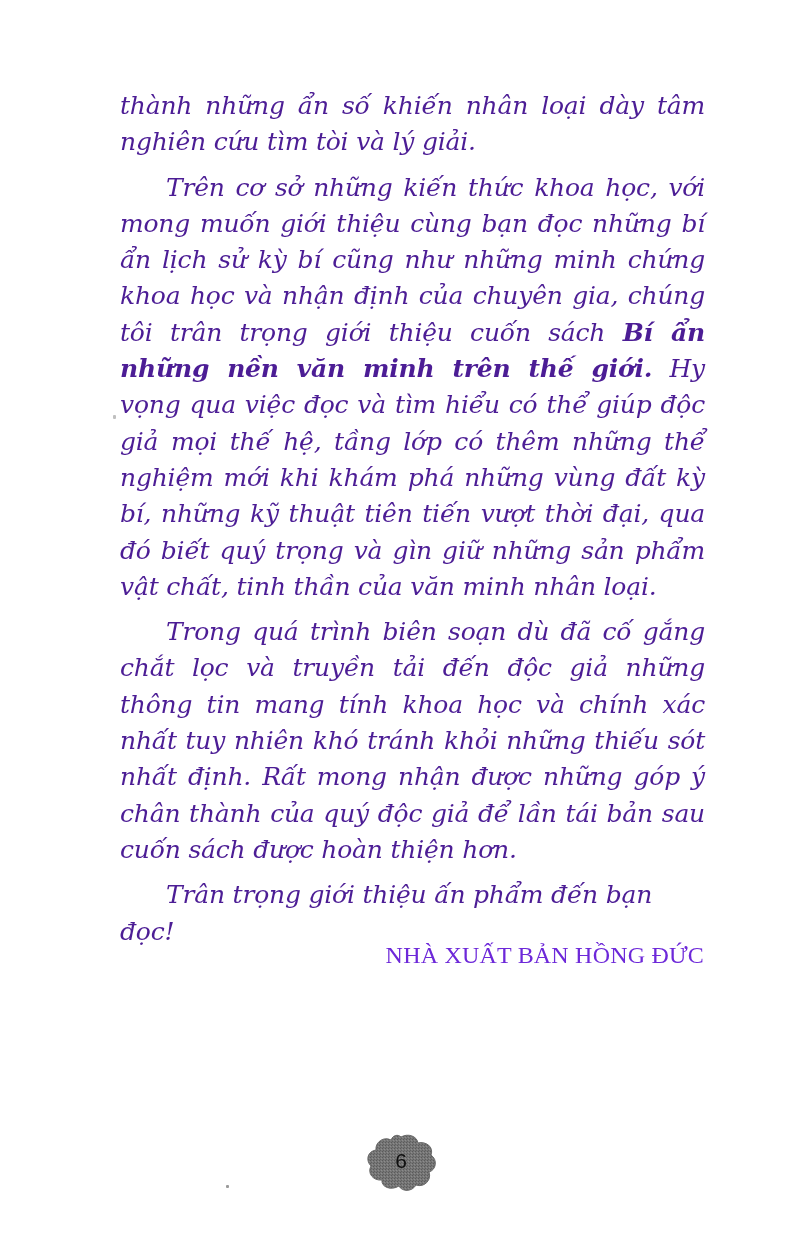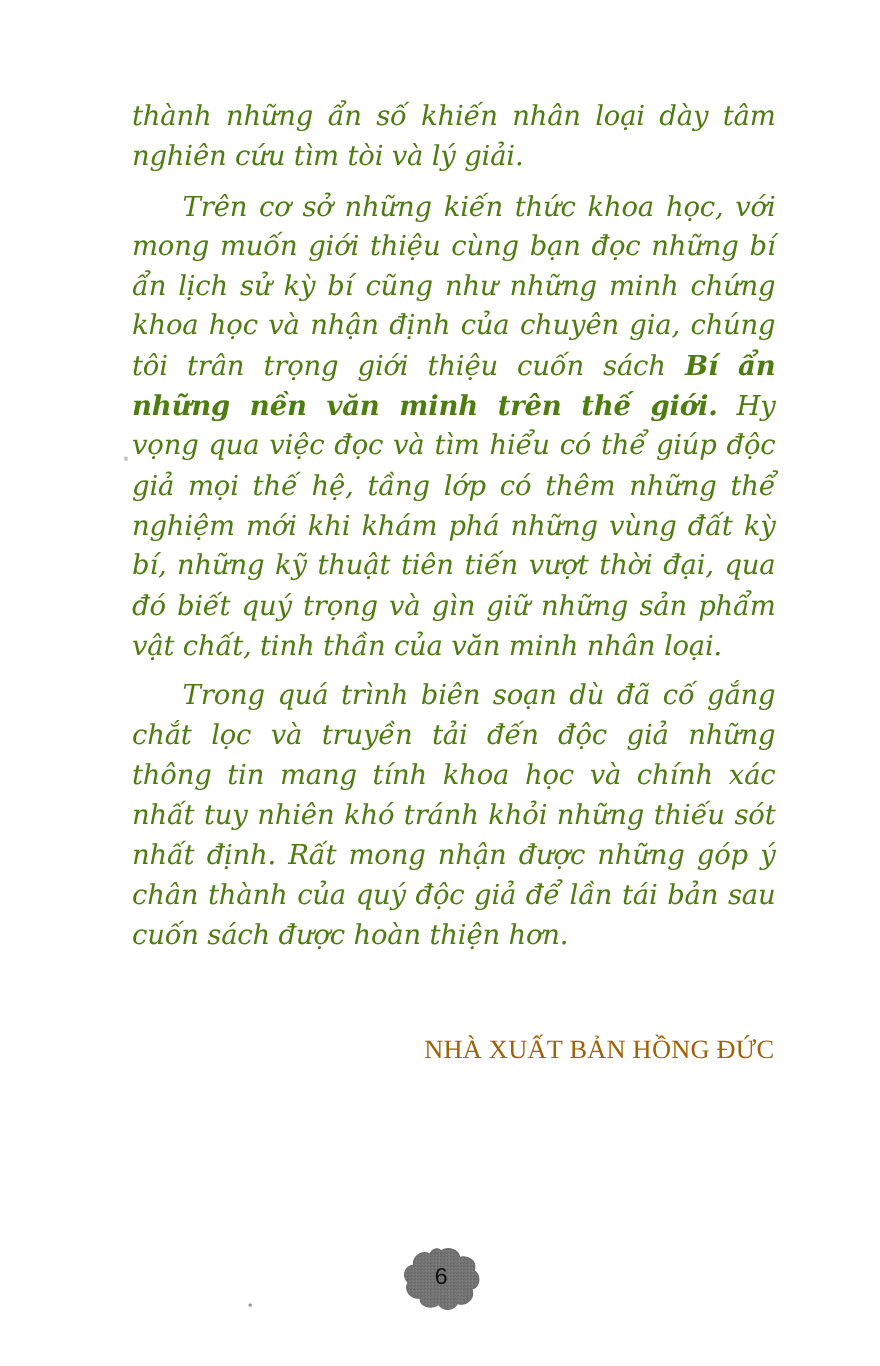--- a/index.html
+++ b/index.html
@@ -23,21 +23,21 @@
     }
     .text-block {
       position: absolute;
       left: 120px;
       top: 88px;
       width: 585px;
       font-family: "DejaVu Serif", serif;
       font-style: italic;
       font-size: 25px;
       line-height: 36.3px;
-      color: #4d7c0f;
+      color: #4c1d95;
       letter-spacing: -0.2px;
     }
     .para {
       margin: 0 0 9px 0;
       text-align: justify;
       text-indent: 46px;
     }
     .para.no-indent {
       text-indent: 0;
     }
@@ -48,21 +48,21 @@
       margin: 0;
       text-indent: 46px;
     }
     .signature {
       position: absolute;
       right: 96px;
       top: 942px;
       font-family: "Liberation Serif", serif;
       font-style: normal;
       font-size: 24px;
-      color: #a16207;
+      color: #6d28d9;
       letter-spacing: 0.2px;
     }
     .page-badge {
       position: absolute;
       left: 364px;
       top: 1133px;
       width: 74px;
       height: 58px;
     }
     .page-badge svg {
@@ -99,20 +99,21 @@
     }
   </style>
 </head>
 <body>
 
 <div class="page">
   <div class="text-block">
     <p class="para no-indent">thành những ẩn số khiến nhân loại dày tâm nghiên cứu tìm tòi và lý giải.</p>
     <p class="para"><span>Trên cơ sở những kiến thức khoa học, với mong muốn giới thiệu cùng bạn đọc những bí ẩn lịch sử kỳ bí cũng như những minh chứng khoa học và nhận định của chuyên gia, chúng tôi trân trọng giới thiệu cuốn sách </span><b>Bí ẩn những nền văn minh trên thế giới.</b><span> Hy vọng qua việc đọc và tìm hiểu có thể giúp độc giả mọi thế hệ, tầng lớp có thêm những thể nghiệm mới khi khám phá những vùng đất kỳ bí, những kỹ thuật tiên tiến vượt thời đại, qua đó biết quý trọng và gìn giữ những sản phẩm vật chất, tinh thần của văn minh nhân loại.</span></p>
     <p class="para">Trong quá trình biên soạn dù đã cố gắng chắt lọc và truyền tải đến độc giả những thông tin mang tính khoa học và chính xác nhất tuy nhiên khó tránh khỏi những thiếu sót nhất định. Rất mong nhận được những góp ý chân thành của quý độc giả để lần tái bản sau cuốn sách được hoàn thiện hơn.</p>
+    <p class="closing">Trân trọng giới thiệu ấn phẩm đến bạn đọc!</p>
   </div>
 
   <div class="signature">NHÀ XUẤT BẢN HỒNG ĐỨC</div>
 
   <div class="page-badge">
     <svg width="74" height="58" viewBox="0 0 74 58">
       <defs>
         <pattern id="grain" width="3" height="3" patternUnits="userSpaceOnUse">
           <rect width="3" height="3" fill="#767676"></rect>
           <rect x="0" y="0" width="1" height="1" fill="#5a5a5a"></rect>

